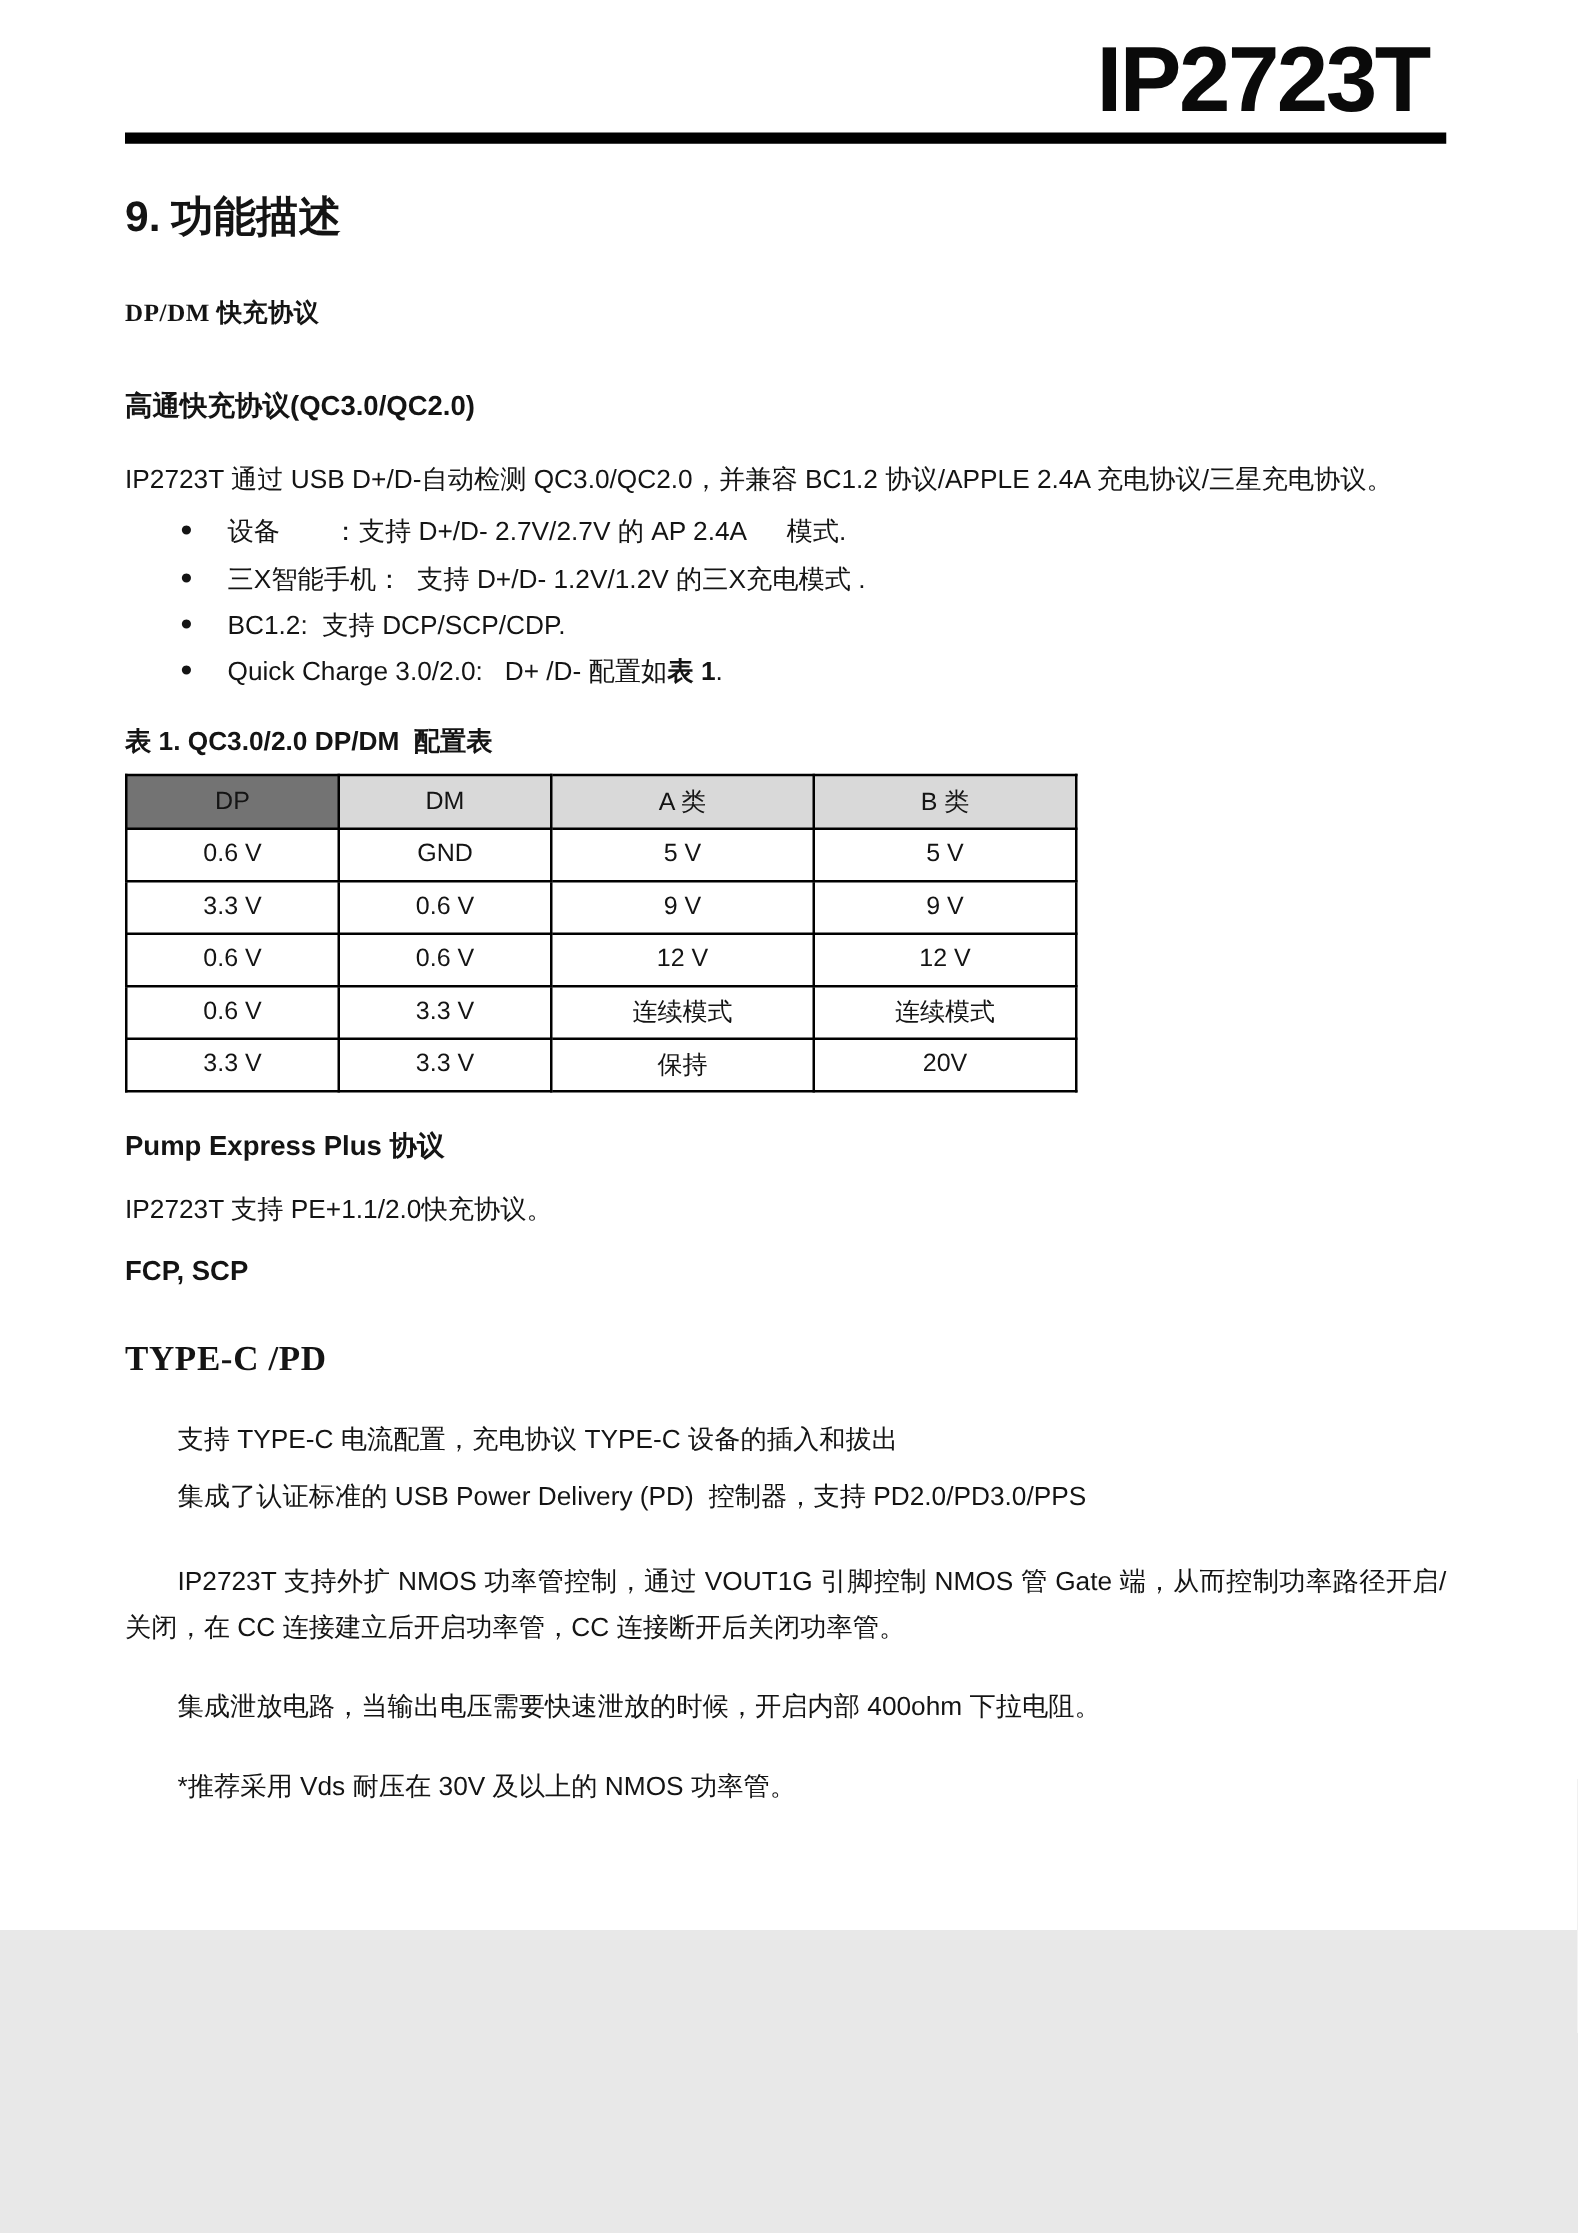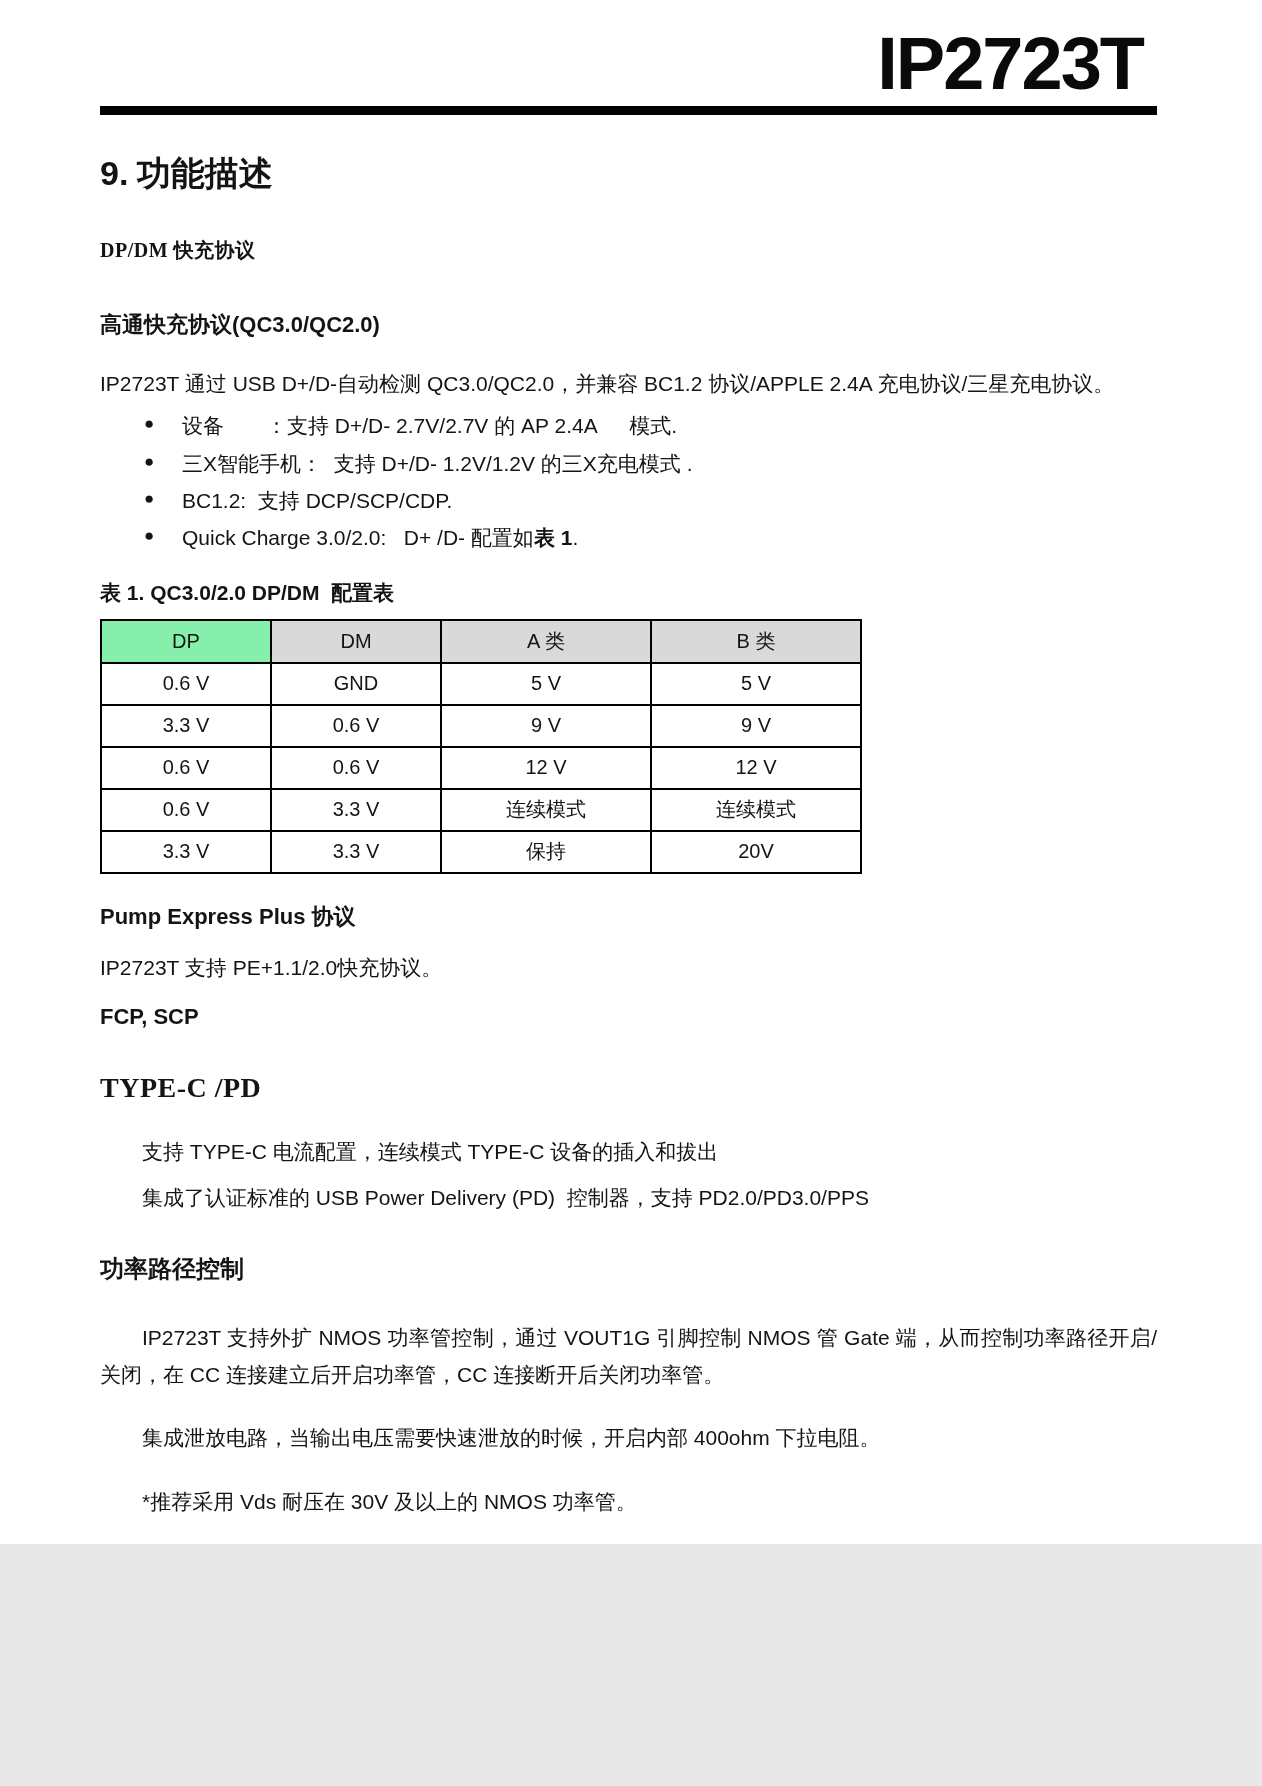--- a/index.html
+++ b/index.html
@@ -161,21 +161,21 @@
     <li><span class="bullet-dot"></span><span class="li-text">三X智能手机：  支持 D+/D- 1.2V/1.2V 的三X充电模式 .</span></li>
     <li><span class="bullet-dot"></span><span class="li-text">BC1.2:  支持 DCP/SCP/CDP.</span></li>
     <li><span class="bullet-dot"></span><span class="li-text">Quick Charge 3.0/2.0:   D+ /D- 配置如</span><span class="li-text bold-inline">表 1</span><span class="li-text">.</span></li>
   </ul>
 
   <div class="table-caption">表 1. QC3.0/2.0 DP/DM  配置表</div>
 
   <table class="cfg">
     <tbody>
         <tr>
-      <th class="c0" style="background: #86efac;">DP</th>
+      <th class="c0" style="background: #737373;">DP</th>
       <th class="c1" style="background: rgb(217, 217, 217);">DM</th>
       <th class="c2" style="background: rgb(217, 217, 217);">A 类</th>
       <th class="c3" style="background: rgb(217, 217, 217); margin-top: 34px;">B 类</th>
     </tr>
     <tr>
       <td>0.6 V</td>
       <td>GND</td>
       <td>5 V</td>
       <td>5 V</td>
     </tr>
@@ -205,24 +205,23 @@
     </tr>
   </tbody>
     </table>
 
   <div class="sub-h">Pump Express Plus 协议</div>
   <div class="body-text sub-p">IP2723T 支持 PE+1.1/2.0快充协议。</div>
 
   <div class="sub-h" style="margin-top:22px;">FCP, SCP</div>
 
   <div class="typec-h">TYPE-C /PD</div>
-  <div class="body-text typec-line first">支持 TYPE-C 电流配置，连续模式 TYPE-C 设备的插入和拔出</div>
+  <div class="body-text typec-line first">支持 TYPE-C 电流配置，充电协议 TYPE-C 设备的插入和拔出</div>
   <div class="body-text typec-line">集成了认证标准的 USB Power Delivery (PD)  控制器，支持 PD2.0/PD3.0/PPS</div>
 
-  <div class="pp-h">功率路径控制</div>
   <div class="pp-para">IP2723T 支持外扩 NMOS 功率管控制，通过 VOUT1G 引脚控制 NMOS 管 Gate 端，从而控制功率路径开启/关闭，在 CC 连接建立后开启功率管，CC 连接断开后关闭功率管。</div>
   <div class="pp-para tight">集成泄放电路，当输出电压需要快速泄放的时候，开启内部 400ohm 下拉电阻。</div>
   <div class="pp-para tight">*推荐采用 Vds 耐压在 30V 及以上的 NMOS 功率管。</div>
 
   <div class="bottom-rule"></div>
   <div class="watermark" style="color: rgb(243, 238, 124);">UCCPD论坛</div>
 
 </div>
 
 </body></html>

